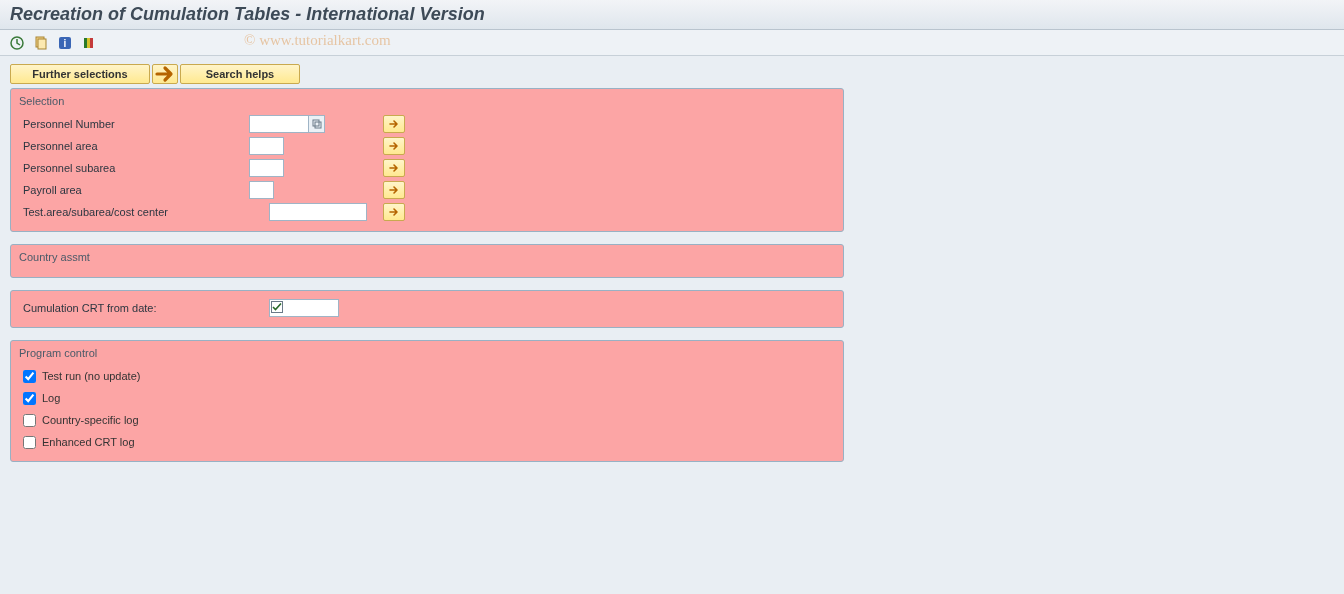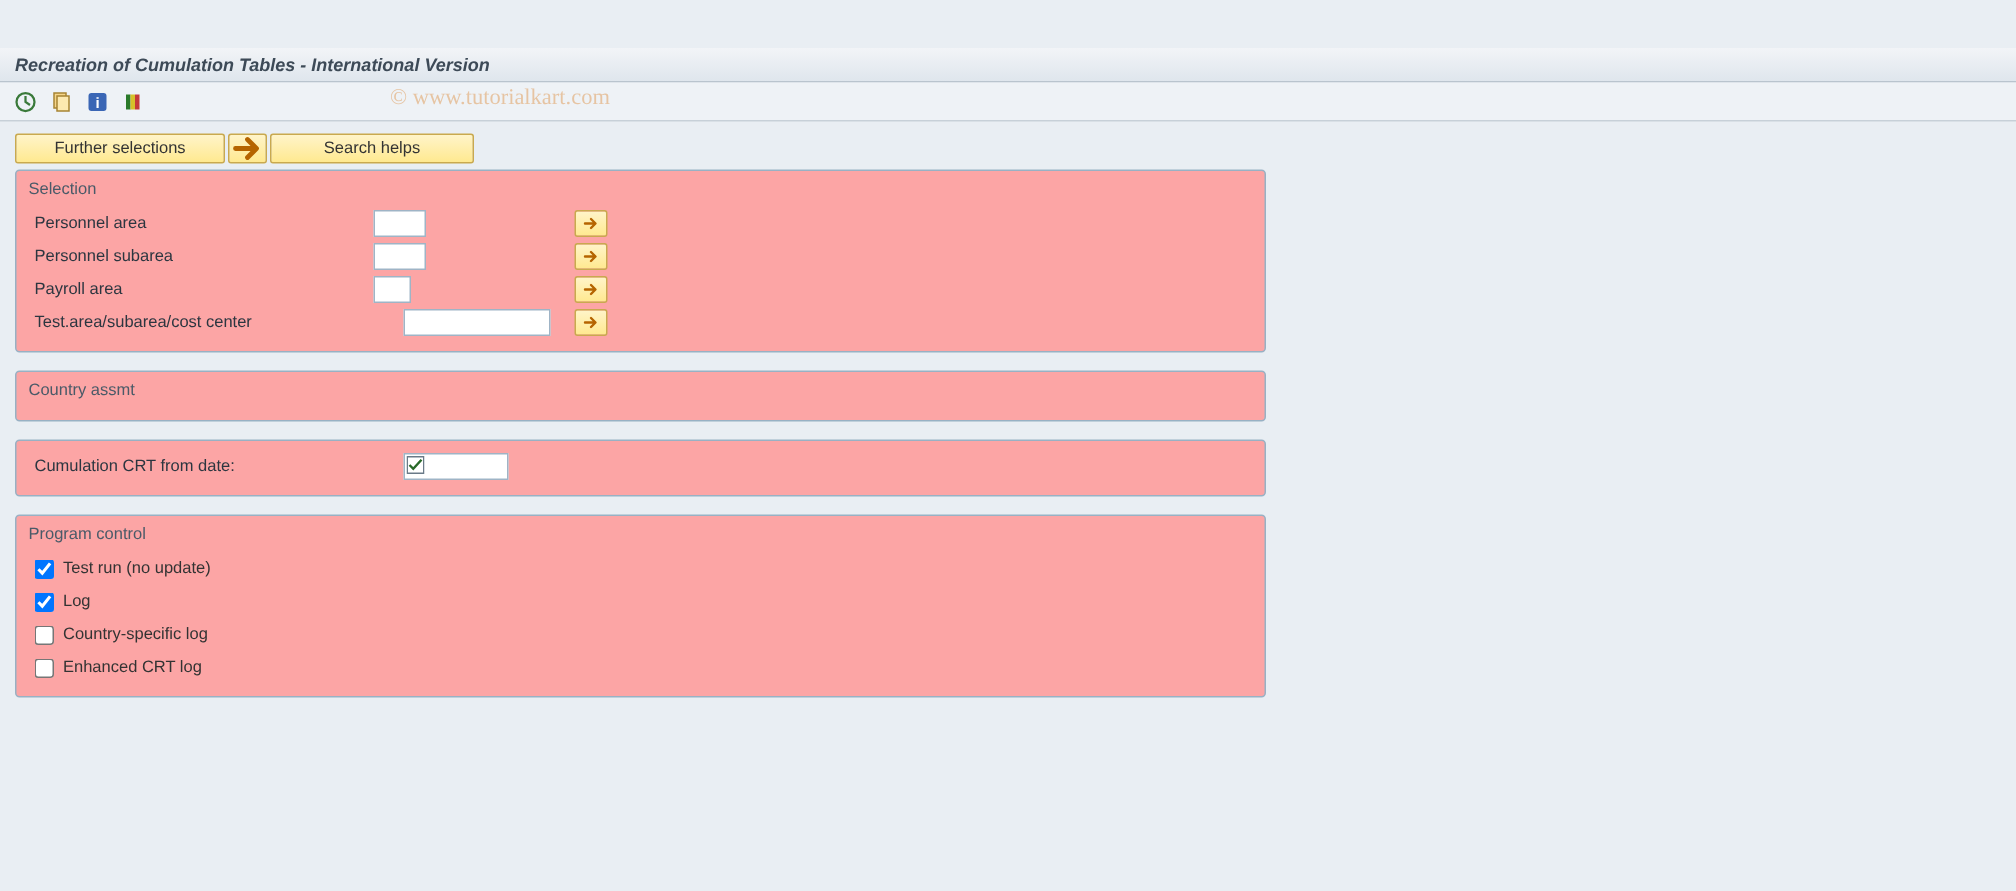--- a/index.html
+++ b/index.html
@@ -9,53 +9,52 @@
     font-family: Arial, Helvetica, sans-serif;
     font-size: 11px;
     background: #e9eef3;
     color: #333;
     overflow: hidden;
   }
   .titlebar {
     background: linear-gradient(#f2f4f7, #dfe6ed);
     border-bottom: 1px solid #b9c4ce;
     padding: 4px 10px;
-    font-size: 12px;
+    font-size: 18px;
     font-style: italic;
     font-weight: bold;
     color: #3d4a57;
-    margin-top: 32px;
   }
   .toolbar {
     background: #eef2f6;
     border-bottom: 1px solid #c7d0d8;
     padding: 3px 8px;
     display: flex;
     align-items: center;
     gap: 6px;
     height: 26px;
     position: relative;
   }
   .watermark {
     position: absolute;
-    left: 260px; top: 2px;
+    left: 244px; top: 2px;
     color: #e0a060;
     opacity: 0.55;
     font-size: 15px;
     font-family: Georgia, serif;
   }
   .tb-btn {
     width: 18px; height: 18px;
     display: inline-flex; align-items: center; justify-content: center;
     border: 1px solid transparent;
     cursor: pointer;
   }
   .tb-btn svg { width:16px; height:16px; }
   .content { padding: 8px 10px; }
-  .ribbon-row { display:flex; gap:2px; margin-bottom:4px;}
+  .ribbon-row { display:flex; gap:2px; margin-bottom:4px;font-weight:bold;}
   .ribbon-btn {
     height: 20px;
     background: linear-gradient(#fff4c9,#ffe990);
     border: 1px solid #c9a94f;
     border-radius: 2px;
     display:inline-flex; align-items:center; justify-content:center;
     font-size:11px; color:#333;
     cursor:pointer;
     padding: 0 6px;
   }
@@ -163,28 +162,44 @@
 
   <div class="ribbon-row">
     <div class="ribbon-btn wider">
       <span>Further selections</span>
     </div>
     <div class="ribbon-btn arrowonly">
       <svg viewBox="0 0 12 12">
           <path d="M2 6 h6 M6 3 l3 3 -3 3" stroke="#b56400" stroke-width="1.6" fill="none" stroke-linecap="round" stroke-linejoin="round"></path>
         </svg>
     </div>
-    <div class="ribbon-btn" style="width:136px">
+    <div class="ribbon-btn" style="width:120px">
       <span>Search helps</span>
     </div>
   </div>
 
   <div class="groupbox">
     <div class="groupbox-title">Selection</div>
 
+    <div class="row">
+      <div class="lbl">Personnel Number</div>
+      <input type="text" class="inp w60" value="" style="">
+      <span class="matchcode">
+        <svg viewBox="0 0 10 10">
+            <rect x="1" y="1" width="6" height="6" fill="none" stroke="#6a7a88"></rect>
+            <rect x="3" y="3" width="6" height="6" fill="none" stroke="#6a7a88"></rect>
+          </svg>
+      </span>
+      <div class="spacer-col" style="width:58px"></div>
+      <span class="arrow-btn">
+        <svg viewBox="0 0 12 12">
+            <path d="M2 6 h6 M6 3 l3 3 -3 3" stroke="#b56400" stroke-width="1.6" fill="none" stroke-linecap="round" stroke-linejoin="round"></path>
+          </svg>
+      </span>
+    </div>
 
     <div class="row">
       <div class="lbl">Personnel area</div>
       <input type="text" class="inp w35" value="" style="">
       <div class="spacer-col" style="width:99px"></div>
       <span class="arrow-btn">
         <svg viewBox="0 0 12 12">
             <path d="M2 6 h6 M6 3 l3 3 -3 3" stroke="#b56400" stroke-width="1.6" fill="none" stroke-linecap="round" stroke-linejoin="round"></path>
           </svg>
       </span>

